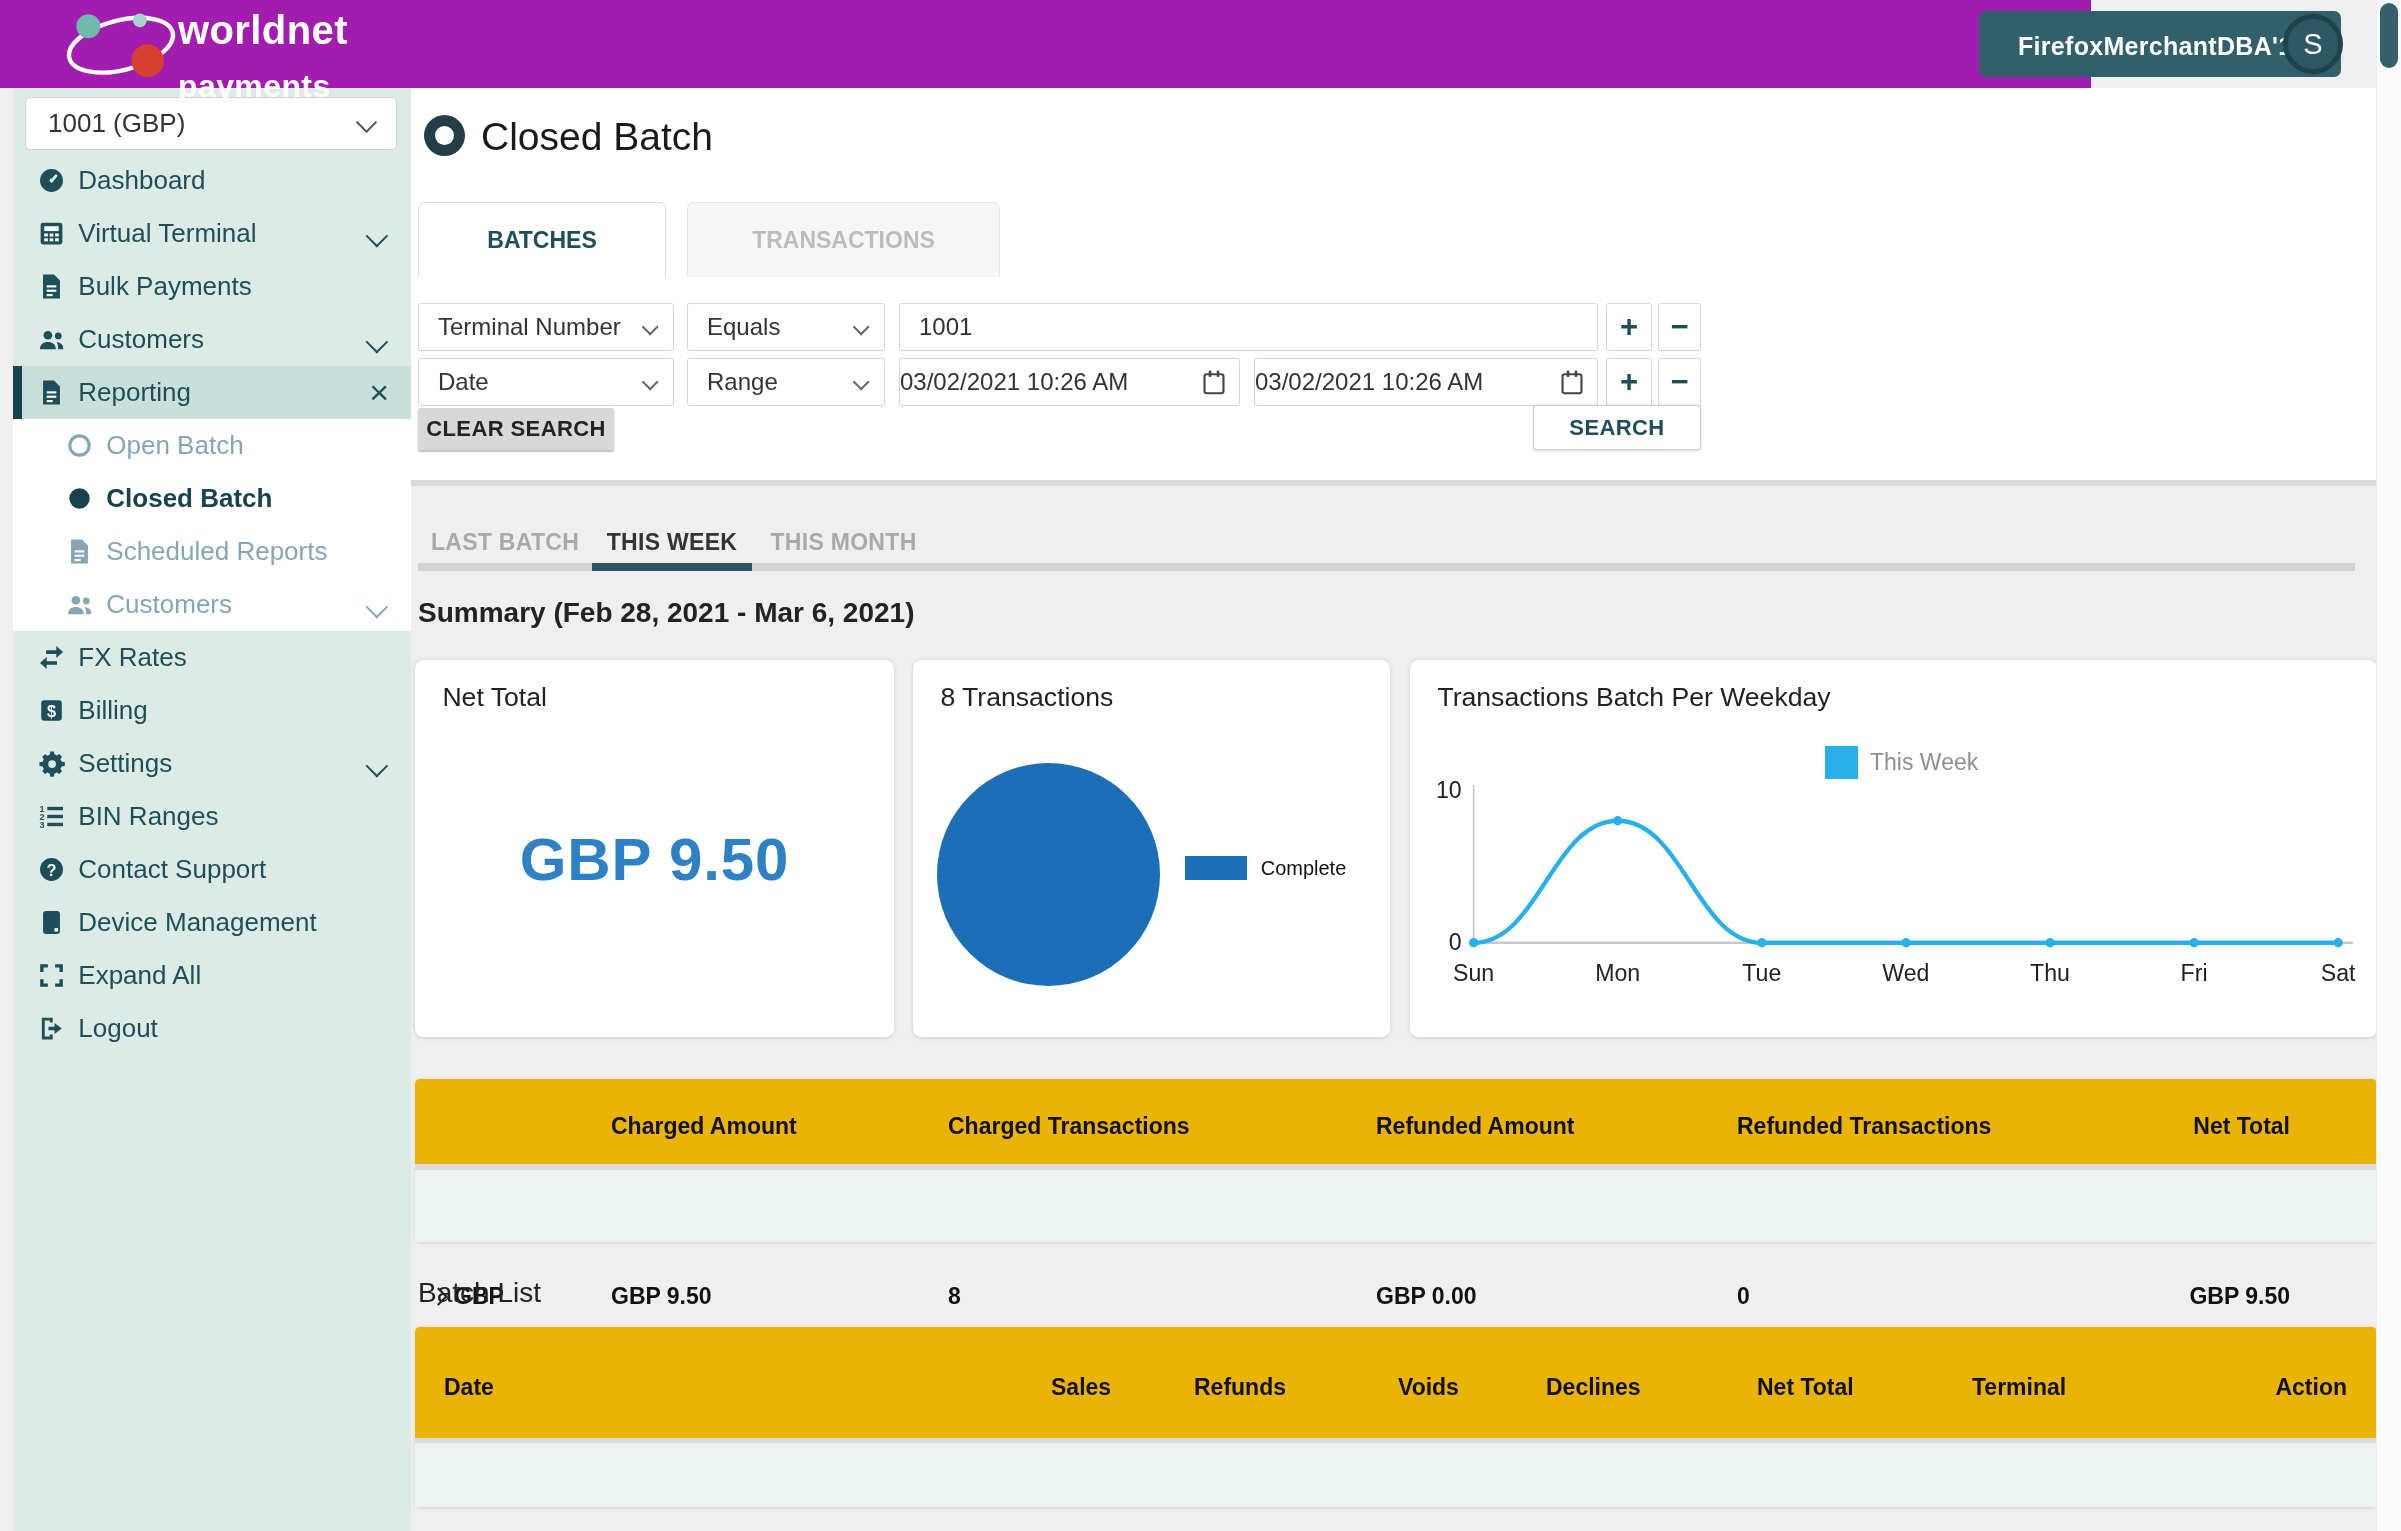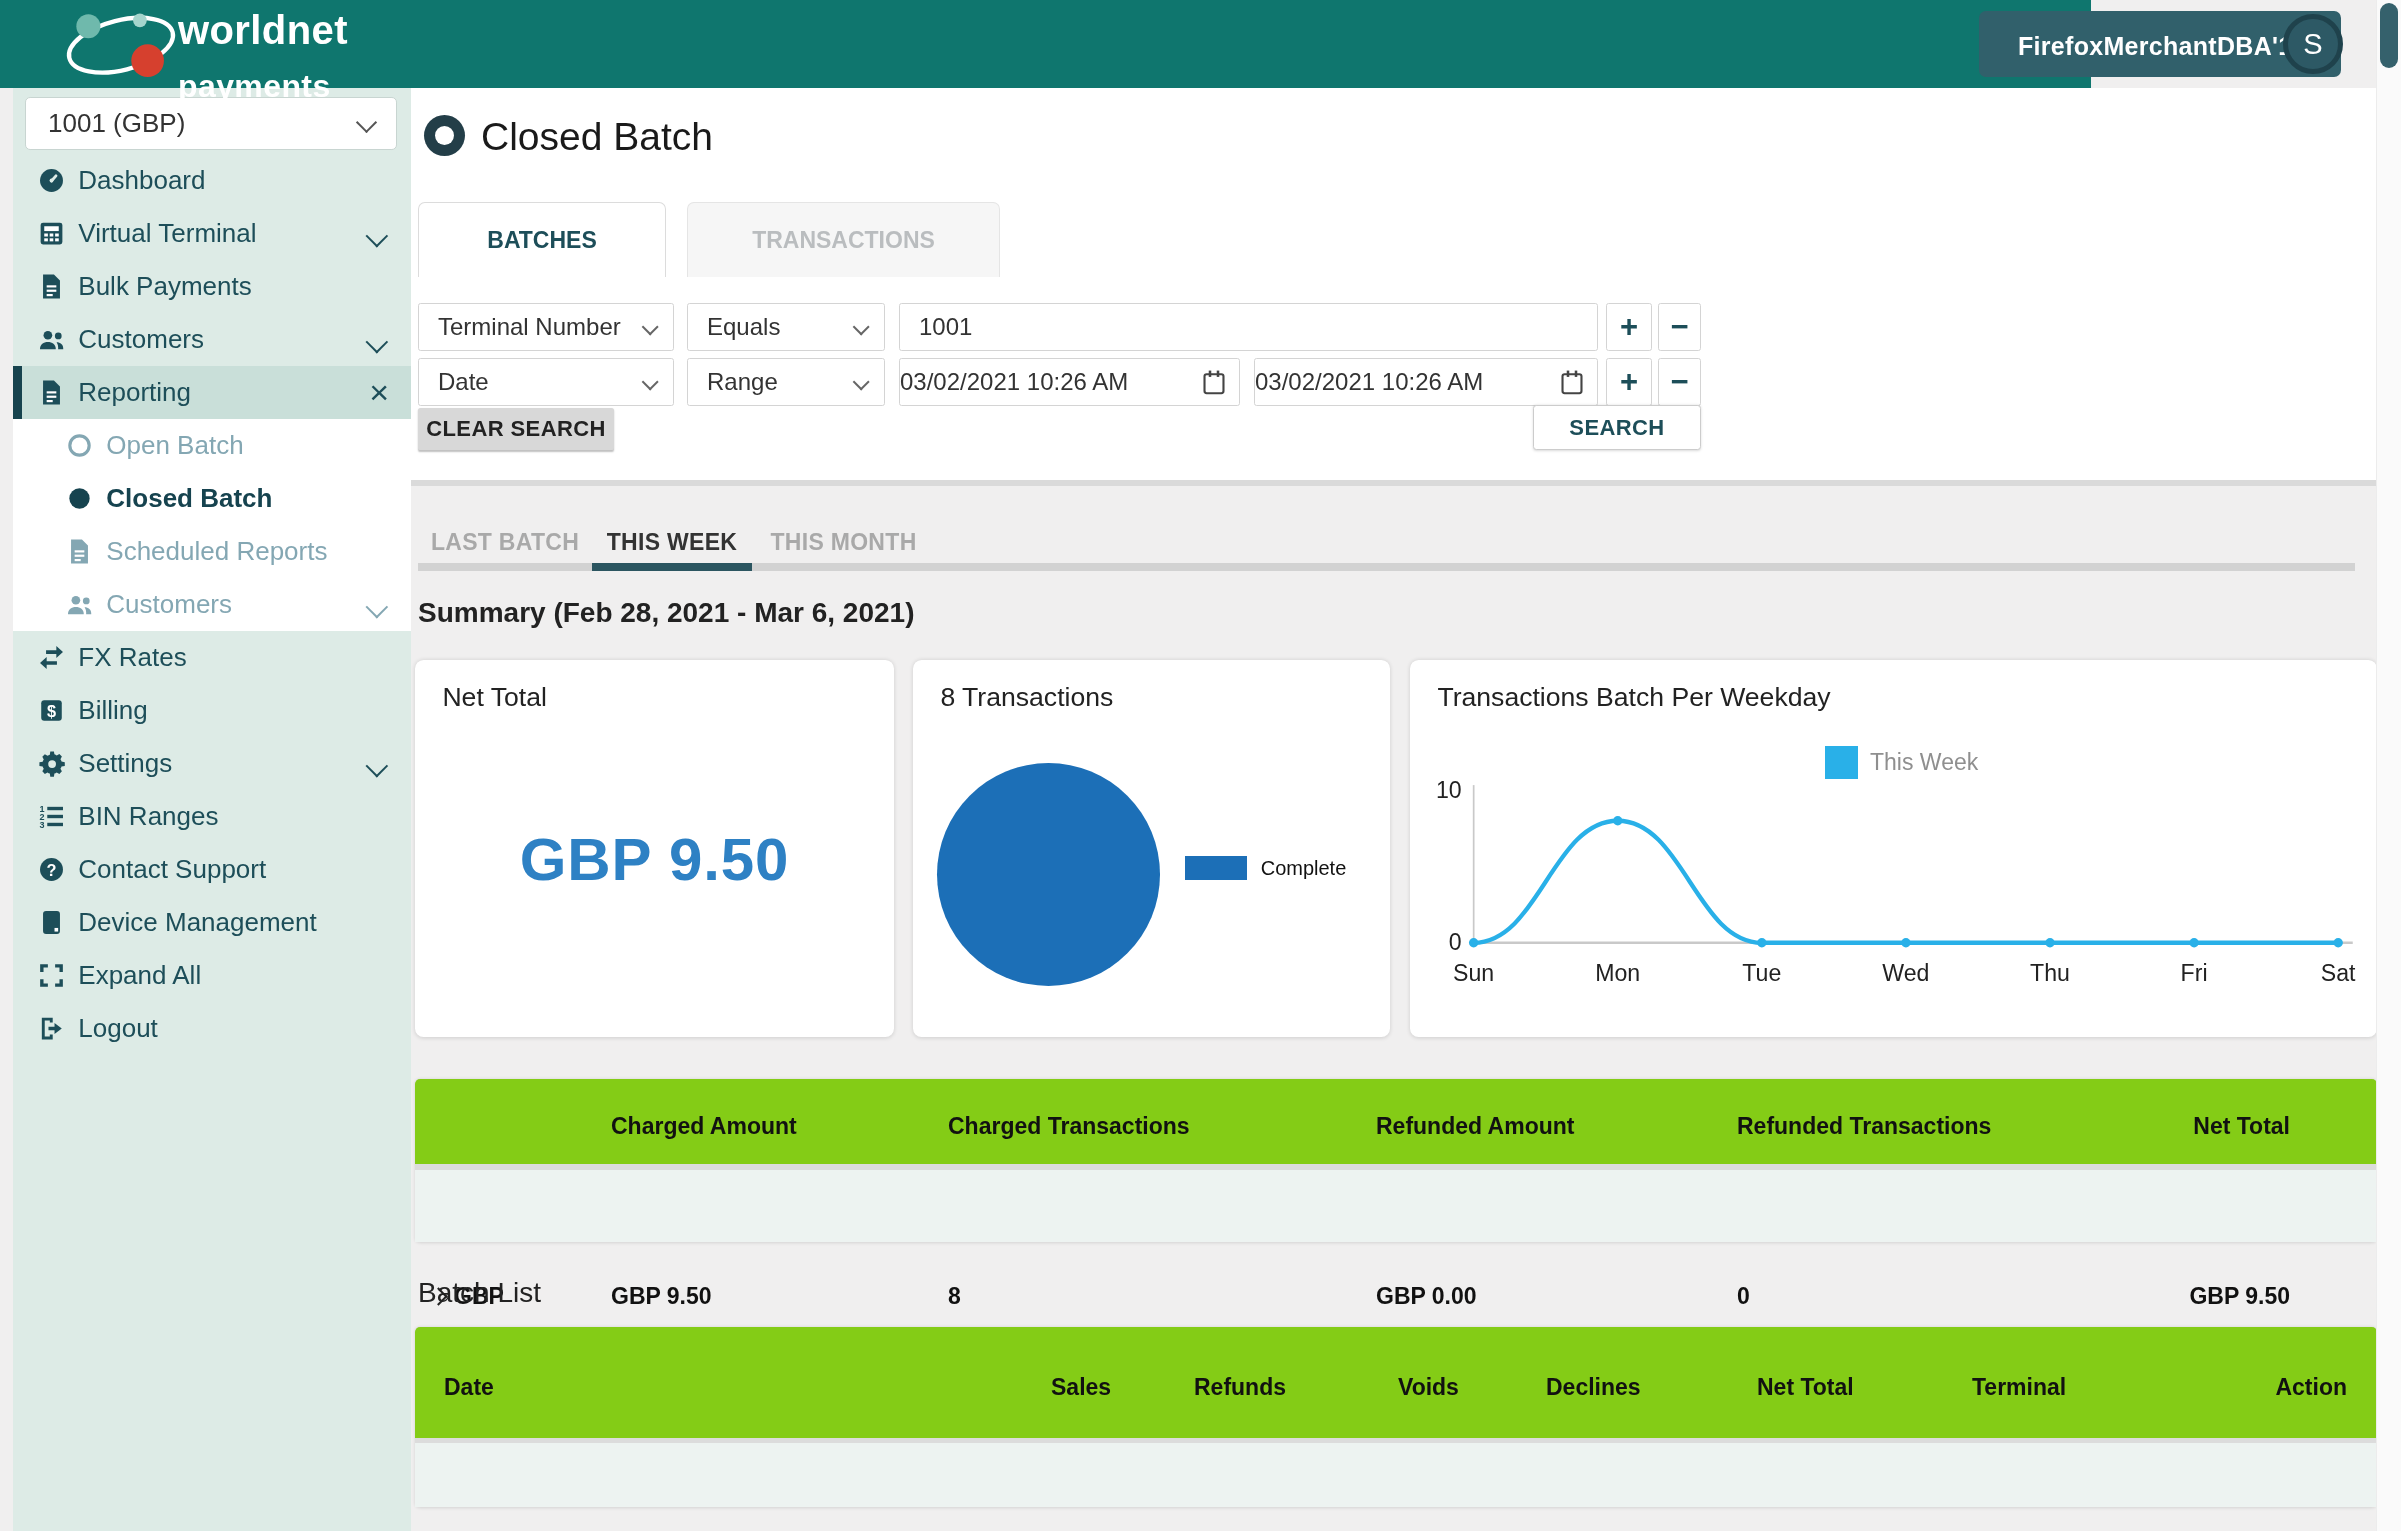--- a/index.html
+++ b/index.html
@@ -1,20 +1,20 @@
 <!DOCTYPE html>
 <html style="font-size:13.7px"><head>
 <meta charset="utf-8">
 <style>
   html,body{margin:0;padding:0;background:#e8e8e8;}
   #app{position:relative;width:2401px;height:1532px;overflow:hidden;background:#f0efef;
        font-family:"Liberation Sans",sans-serif;-webkit-font-smoothing:antialiased;}
 
   
-  .header{position:absolute;left:0;top:0;width:2091px;height:88px;background:#0f766e;z-index:20;}
+  .header{position:absolute;left:0;top:0;width:2091px;height:88px;background:#a21caf;z-index:20;}
   .logo{position:absolute;left:48px;top:4.3px;}
   .brand{position:absolute;left:178px;top:10.3px;color:#fff;line-height:1;}
   .brand-1{font-size:40px;font-weight:bold;letter-spacing:0.4px;}
   .brand-2{font-size:32px;font-weight:700;margin-top:20px;letter-spacing:0.4px;}
   .merchant-box{position:absolute;left:1979px;top:11px;width:362px;height:66px;background:#31606b;
                 border-radius:6.9px;}
   .merchant-name{position:absolute;left:39px;top:20.6px;font-size:25px;color:#fff;font-weight:bold;letter-spacing:0.3px;}
   .avatar{position:absolute;left:304px;top:3.4px;width:50px;height:50px;border-radius:50%;
           background:#2d5965;border:5.1px solid #1f424c;color:#fff;font-size:29px;
           display:flex;align-items:center;justify-content:center;}
@@ -111,21 +111,21 @@
   .legend{position:absolute;display:flex;align-items:center;}
   .legend .swatch{display:inline-block;}
   .pie-legend{left:272px;top:196px;}
   .pie-legend .swatch{width:62px;height:24px;}
   .pie-legend .ltext{font-size:20px;color:#111;margin-left:13.7px;}
   .line-legend{left:415px;top:86px;}
   .line-legend .swatch{width:33px;height:33px;}
   .line-legend .ltext{font-size:23px;color:#8f8f8f;margin-left:12px;}
   .chart-svg{position:absolute;left:0;top:0;}
 
-  .table-card{position:absolute;left:17px;width:1962px;background:#84cc16;border-radius:5.1px;
+  .table-card{position:absolute;left:17px;width:1962px;background:#eab308;border-radius:5.1px;
               box-shadow:0 0.9px 3.4px rgba(0,0,0,.12);}
   .summary-table{top:593px;height:163px;}
   .batch-table{top:841px;height:180px;}
   .th,.bh{position:absolute;font-size:23px;font-weight:bold;color:#111;white-space:nowrap;}
   .td,.bd{position:absolute;font-size:23px;font-weight:bold;color:#111;white-space:nowrap;}
   .t-div{position:absolute;left:0;width:100%;height:6px;background:#dcdcdc;}
   .t-row{position:absolute;left:0;width:100%;background:#edf3f1;}
   .row-chev{width:11px;height:11px;border-right:2.6px solid #222;border-top:2.6px solid #222;
             transform:rotate(45deg);display:inline-block;position:absolute;}
   

